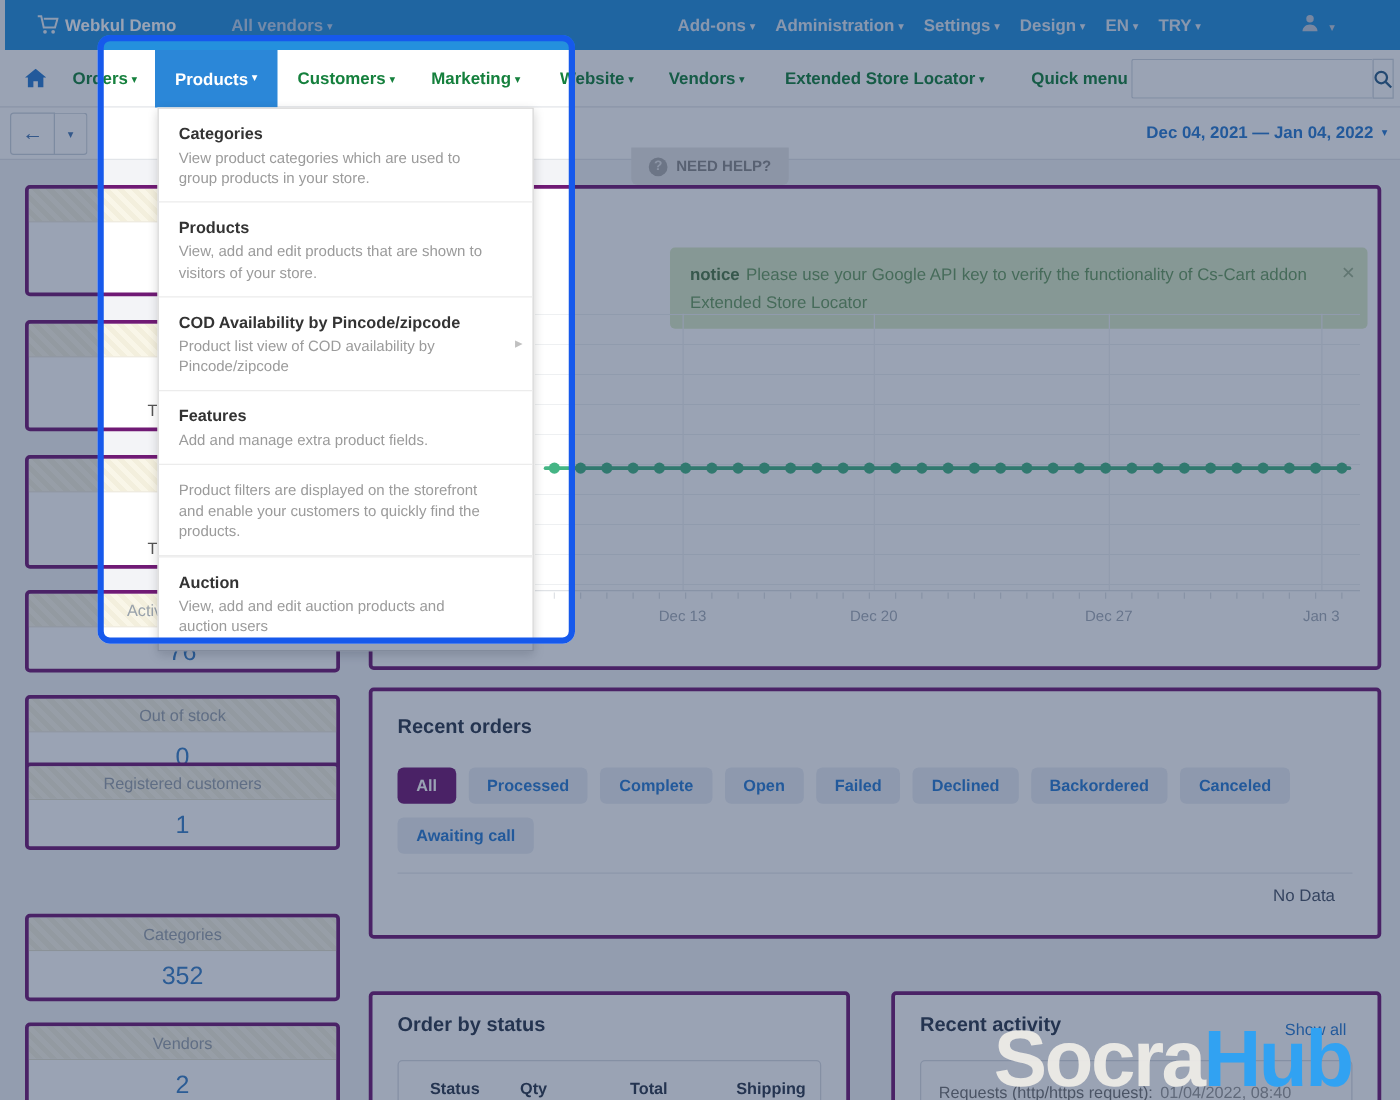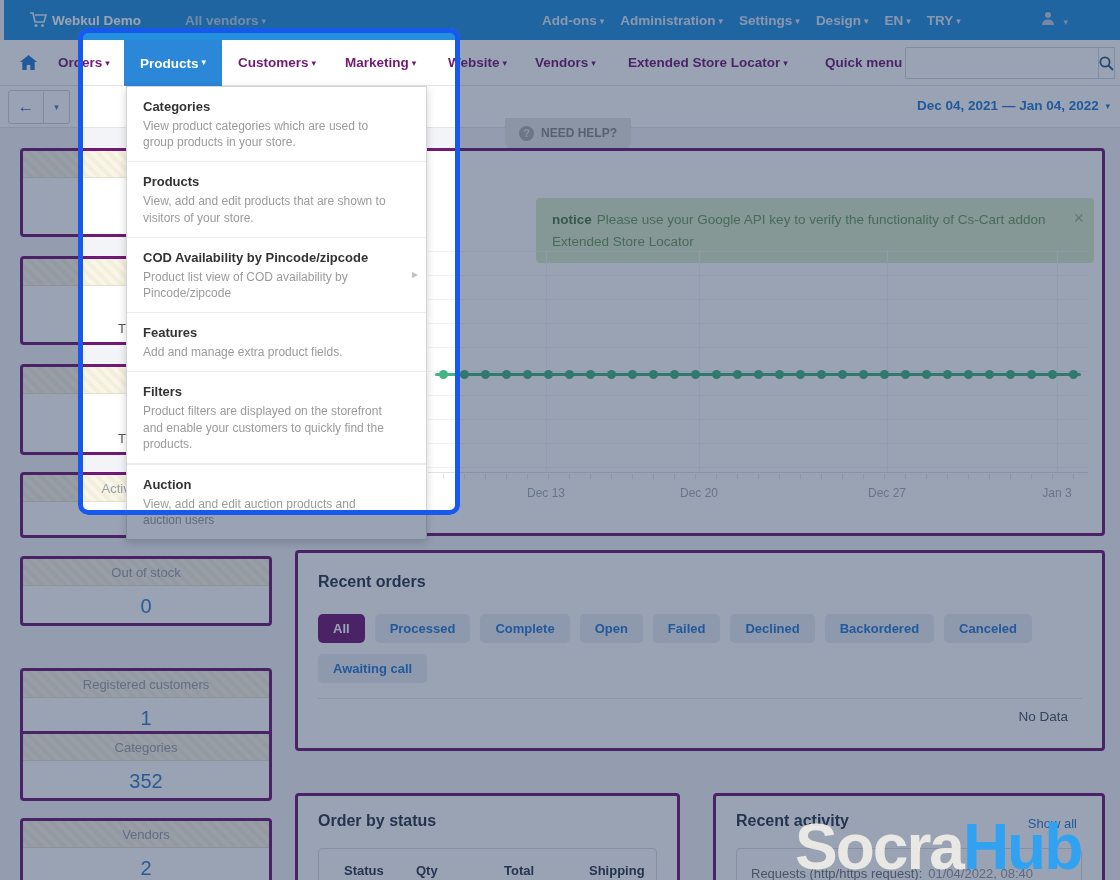--- a/index.html
+++ b/index.html
@@ -13,21 +13,21 @@
   .topbar .cart-ic { position:absolute; left:26px; top:12px; }
   .topbar .vendor-sel { color:#b9d2ec; font-size:13.5px; font-weight:bold; margin-left:44px; }
   .top-menus { position:absolute; left:538px; top:0; height:40px; display:flex; align-items:center; gap:16px; }
   .top-menus .mi { color:#dfe9f4; font-size:13.5px; font-weight:bold; white-space:nowrap; cursor:pointer; }
   .caret { font-size:9px; margin-left:3px; position:relative; top:-1px; }
   .user-box { position:absolute; left:1036px; top:10px; color:#c3cedd; }
   .collapse-badge { position:absolute; left:1050px; top:0; width:44px; height:30px; background:#17518c; border-radius:0 0 6px 6px; display:flex; align-items:center; justify-content:center; color:#9fb8d4; font-size:14px; font-weight:bold; }
 
   
   .navbar2 { position:absolute; left:0; top:40px; width:1120px; height:46px; background:#ffffff; border-bottom:1px solid #e3e6ea; display:flex; align-items:center; z-index:6; }
-  .nav-item { color:#701a75; font-size:13.5px; font-weight:bold; white-space:nowrap; cursor:pointer; }
+  .nav-item { color:#15803d; font-size:13.5px; font-weight:bold; white-space:nowrap; cursor:pointer; }
   .home-ic { position:absolute; left:20px; top:15px; }
   .nav-item.orders { position:absolute; left:58px; }
   .tab-products { position:absolute; left:124px; top:0; width:98px; height:46px; background:#2b87d8; color:#fff; font-size:13.5px; font-weight:bold; display:flex; align-items:center; justify-content:center; z-index:7; }
   .nav-item.customers { position:absolute; left:238px; }
   .nav-item.marketing { position:absolute; left:345px; }
   .nav-item.website   { position:absolute; left:448px; }
   .nav-item.vendors   { position:absolute; left:535px; }
   .nav-item.esl       { position:absolute; left:628px; }
   .nav-item.quick     { position:absolute; left:825px; }
   .searchwrap { position:absolute; left:905px; top:7px; width:207px; height:32px; display:flex; }
@@ -194,21 +194,21 @@
   <span class="frag" style="top:64px;">T</span>
 </div>
 <div class="card" style="left:20px; top:472px; width:252px; height:66px;">
   <div class="stat-head">Active products</div>
   <div class="stat-val">76</div>
 </div>
 <div class="card" style="left:20px; top:556px; width:252px; height:70px;">
   <div class="stat-head">Out of stock</div>
   <div class="stat-val">0</div>
 </div>
-<div class="card" style="left:20px; top:668px; width:252px; height:70px;">
+<div class="card" style="left:20px; top:610px; width:252px; height:70px;">
   <div class="stat-head">Registered customers</div>
   <div class="stat-val">1</div>
 </div>
 <div class="card" style="left:20px; top:731px; width:252px; height:70px;">
   <div class="stat-head">Categories</div>
   <div class="stat-val">352</div>
 </div>
 <div class="card" style="left:20px; top:818px; width:252px; height:70px;">
   <div class="stat-head">Vendors</div>
   <div class="stat-val">2</div>
@@ -348,21 +348,20 @@
     <div class="dd-desc">Product list view of COD availability by Pincode/zipcode</div>
     <span class="dd-arrow">▸</span>
   </div>
   <div class="dd-sep"></div>
   <div class="dd-item">
     <div class="dd-title">Features</div>
     <div class="dd-desc">Add and manage extra product fields.</div>
   </div>
   <div class="dd-sep"></div>
   <div class="dd-item">
-    <div class="dd-title">Filters</div>
     <div class="dd-desc">Product filters are displayed on the storefront and enable your customers to quickly find the products.</div>
   </div>
   <div class="dd-sep"></div>
   <div class="dd-sep"></div>
   <div class="dd-item">
     <div class="dd-title">Auction</div>
     <div class="dd-desc">View, add and edit auction products and auction users</div>
   </div>
 </div>
 

